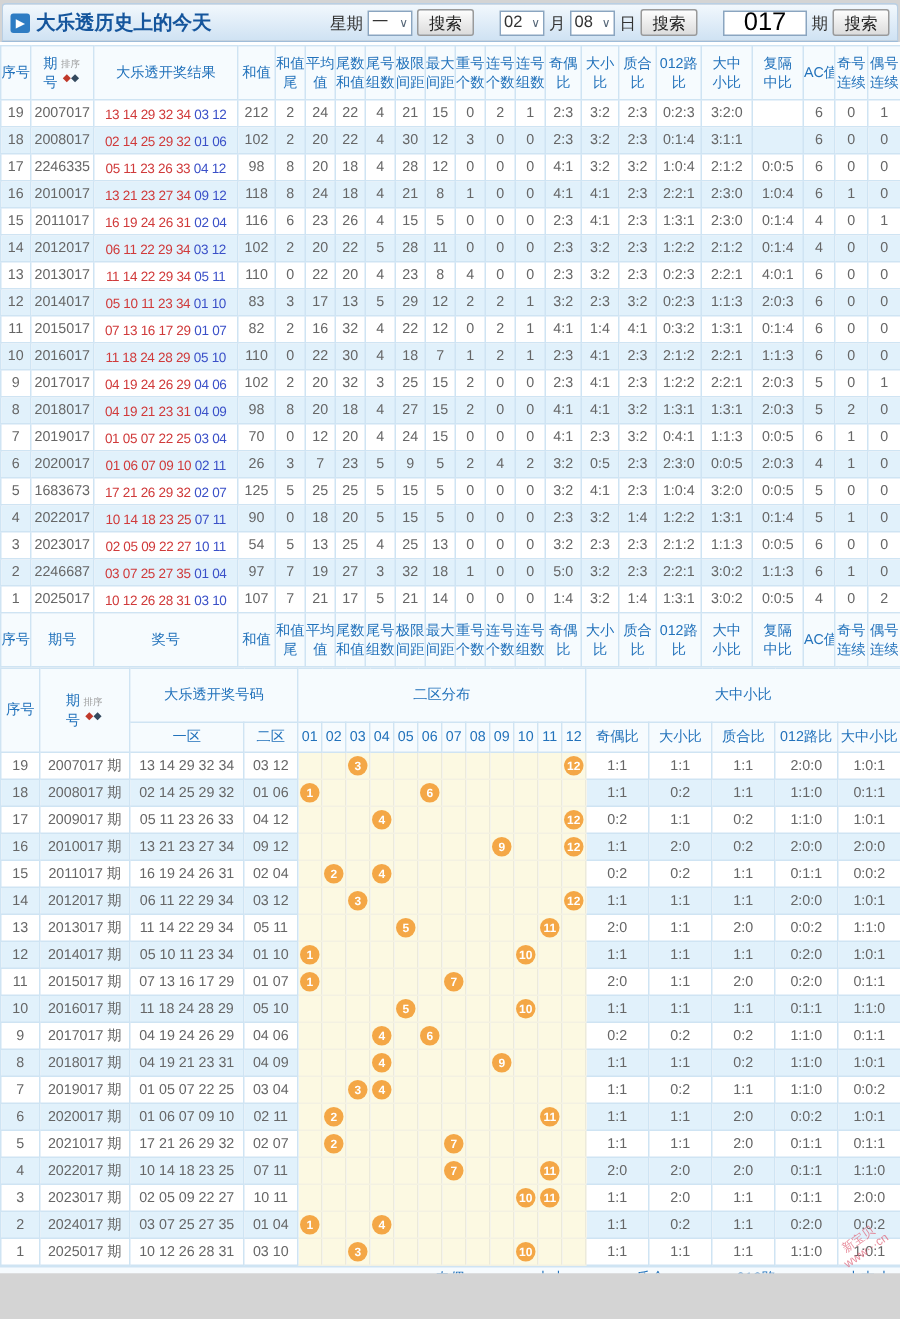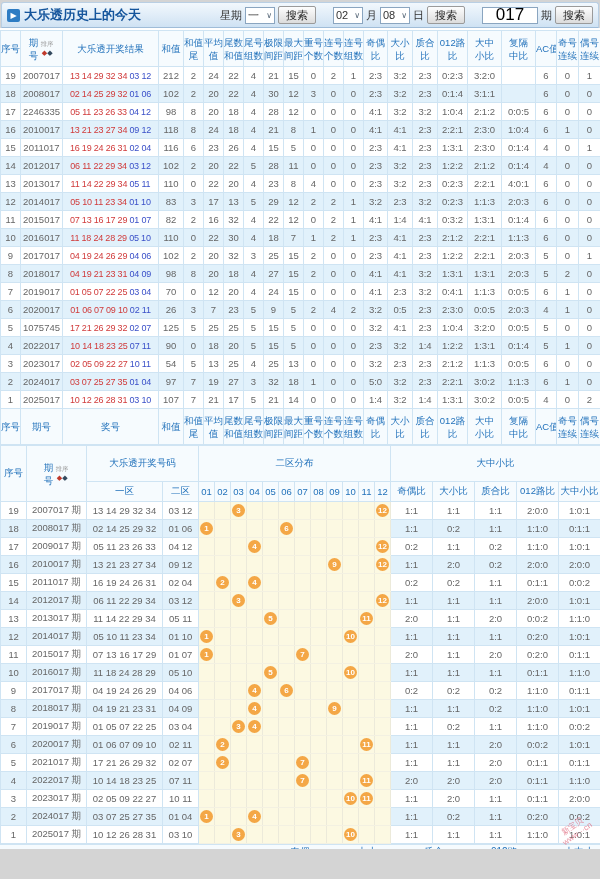--- a/index.html
+++ b/index.html
@@ -537,21 +537,21 @@
           <td>2:3</td>
           <td>2:3:0</td>
           <td>0:0:5</td>
           <td>2:0:3</td>
           <td>4</td>
           <td>1</td>
           <td>0</td>
         </tr>
         <tr>
           <td>5</td>
-          <td>1075745</td>
+          <td>1683673</td>
           <td class="result"><span class="front">17 21 26 29 32</span> <span class="back">02 07</span></td>
           <td>125</td>
           <td>5</td>
           <td>25</td>
           <td>25</td>
           <td>5</td>
           <td>15</td>
           <td>5</td>
           <td>0</td>
           <td>0</td>
@@ -609,21 +609,21 @@
           <td>2:3</td>
           <td>2:1:2</td>
           <td>1:1:3</td>
           <td>0:0:5</td>
           <td>6</td>
           <td>0</td>
           <td>0</td>
         </tr>
         <tr>
           <td>2</td>
-          <td>2024017</td>
+          <td>2246687</td>
           <td class="result"><span class="front">03 07 25 27 35</span> <span class="back">01 04</span></td>
           <td>97</td>
           <td>7</td>
           <td>19</td>
           <td>27</td>
           <td>3</td>
           <td>32</td>
           <td>18</td>
           <td>1</td>
           <td>0</td>

